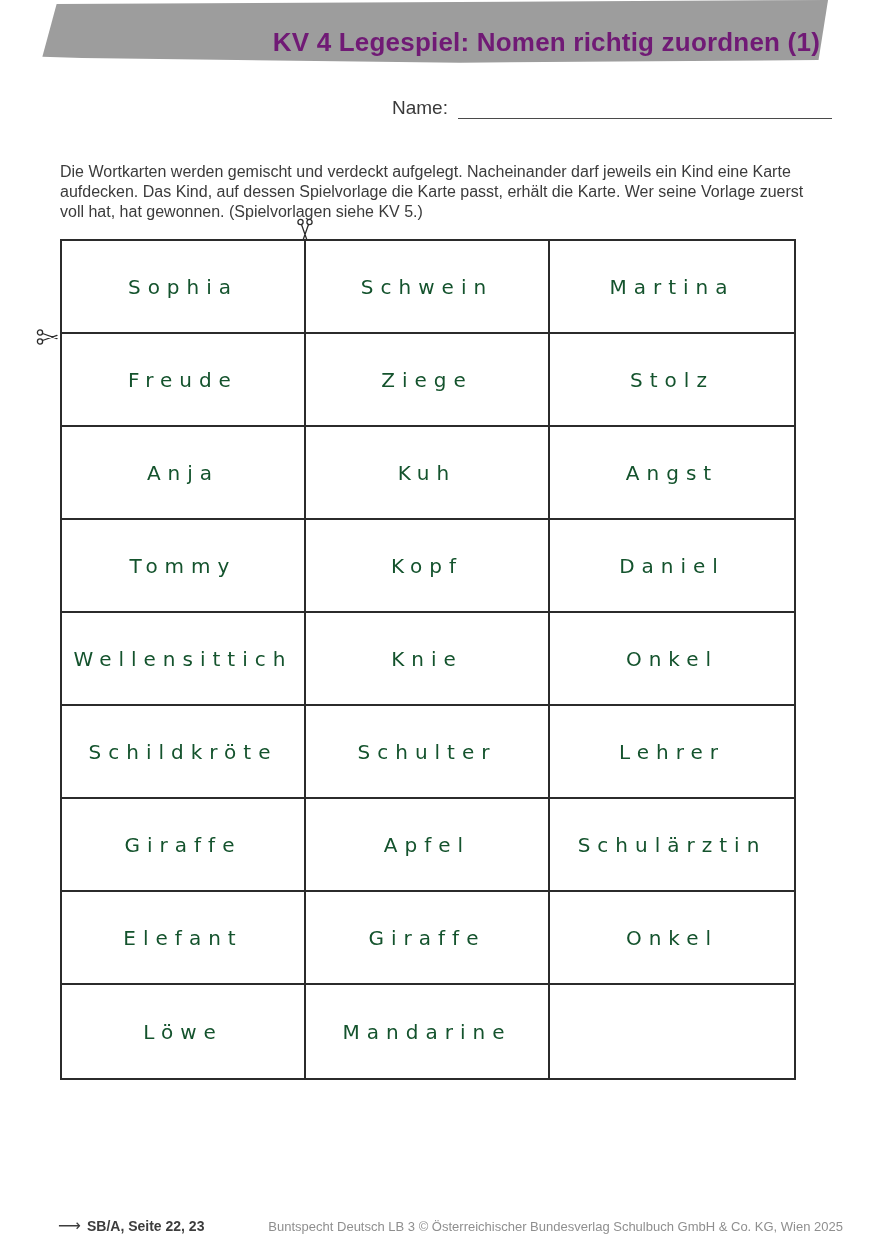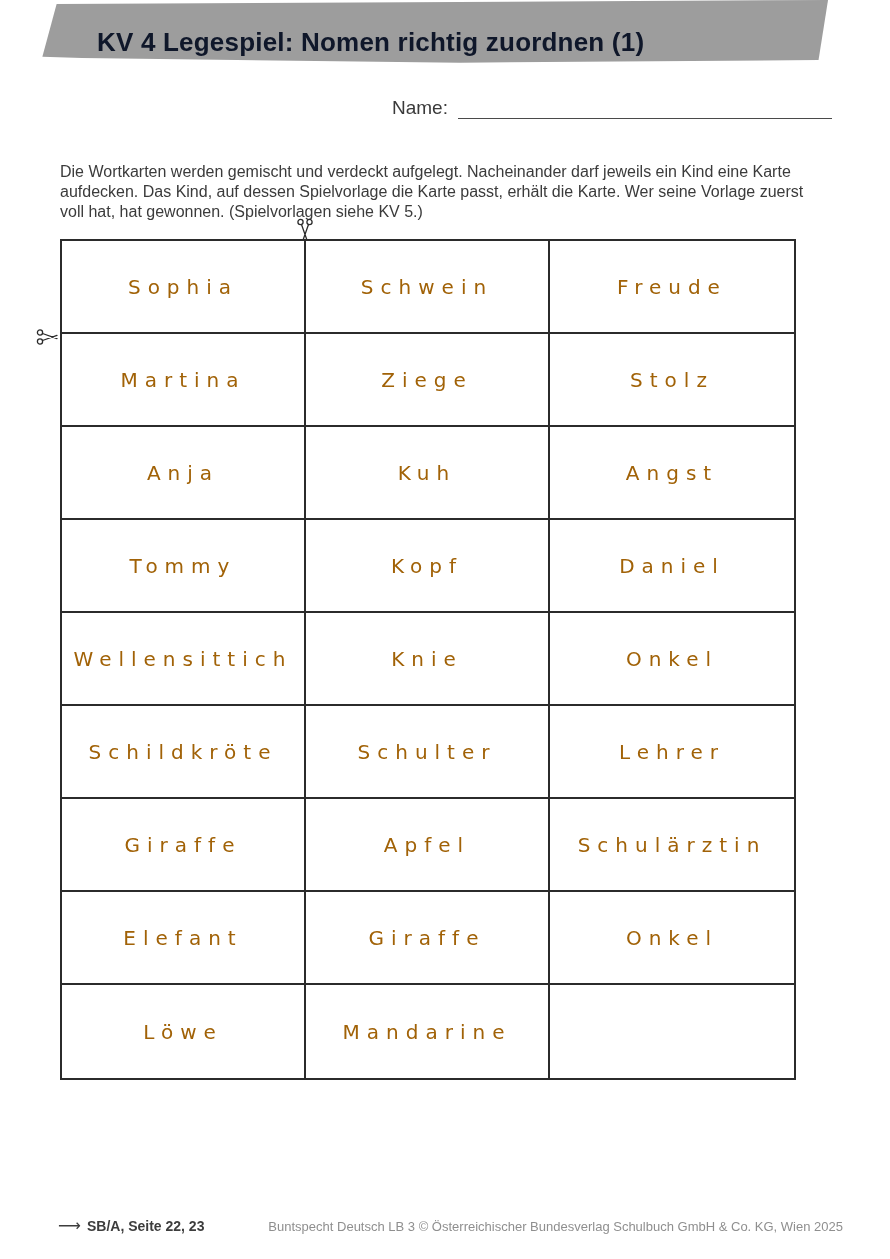--- a/index.html
+++ b/index.html
@@ -8,21 +8,21 @@
     font-family:"Liberation Sans", sans-serif;overflow:hidden;
   }
   
   .banner{
     position:absolute;left:40px;top:0;width:792px;height:66px;
     background:#9d9d9d;
     clip-path:polygon(2.1% 6%, 99.5% 0%, 98.3% 91%, 53% 95%, 5.3% 88%, 0.3% 86%);
   }
   .banner h1{
     margin:12px;padding:15px 0 0 45px;
-    font-size:26px;font-weight:bold;color:#0f172a;letter-spacing:.2px;
+    font-size:26px;font-weight:bold;color:#701a75;letter-spacing:.2px;text-align:right;
   }
   
   .name-row{
     position:absolute;left:392px;top:96px;width:440px;
     display:flex;align-items:flex-end;
   }
   .name-label{font-size:19px;color:#3a3a3a;padding-right:10px;}
   .name-line{flex:1;border-bottom:1.6px solid #4a4a4a;height:22px;}
   
   .instructions{
@@ -33,21 +33,21 @@
   .cards-grid{
     position:absolute;left:60px;top:239px;width:732px;
     border:2px solid #2b2b2b;
     display:grid;grid-template-columns:repeat(3,1fr);grid-auto-rows:93px;
     box-sizing:content-box;
   }
   .card-cell{
     border-right:2px solid #2b2b2b;border-bottom:2px solid #2b2b2b;
     display:flex;align-items:center;justify-content:center;
     font-family:"DejaVu Sans", sans-serif;
-    font-size:20px;color:#a16207;letter-spacing:7px;
+    font-size:20px;color:#14532d;letter-spacing:7px;
     white-space:nowrap;overflow:hidden;text-align:right;
   }
   .card-cell:nth-child(3n){border-right:none;}
   .card-cell:nth-child(n+25){border-bottom:none;}
   
   .scissors{position:absolute;width:22px;height:22px;}
   .scissors svg{display:block;}
   .scissors-top{left:294px;top:218px;transform:rotate(90deg);}
   .scissors-left{left:36px;top:326px;}
   
@@ -87,22 +87,22 @@
   <svg width="22" height="22" viewBox="0 0 22 22" fill="none" xmlns="http://www.w3.org/2000/svg">
     <circle cx="4" cy="6.5" r="2.6" stroke="#2b2b2b" stroke-width="1.3"></circle>
     <circle cx="4" cy="15.5" r="2.6" stroke="#2b2b2b" stroke-width="1.3"></circle>
     <path d="M6.5 7.5 L21 12.6 M6.5 14.5 L21 9.4" stroke="#2b2b2b" stroke-width="1.3" stroke-linecap="round"></path>
   </svg>
 </div>
 
 <div class="cards-grid">
     <div class="card-cell">Sophia</div>
     <div class="card-cell">Schwein</div>
+    <div class="card-cell">Martina</div>
     <div class="card-cell">Freude</div>
-    <div class="card-cell">Martina</div>
     <div class="card-cell">Ziege</div>
     <div class="card-cell">Stolz</div>
     <div class="card-cell">Anja</div>
     <div class="card-cell">Kuh</div>
     <div class="card-cell">Angst</div>
     <div class="card-cell">Tommy</div>
     <div class="card-cell">Kopf</div>
     <div class="card-cell">Daniel</div>
     <div class="card-cell">Wellensittich</div>
     <div class="card-cell">Knie</div>

